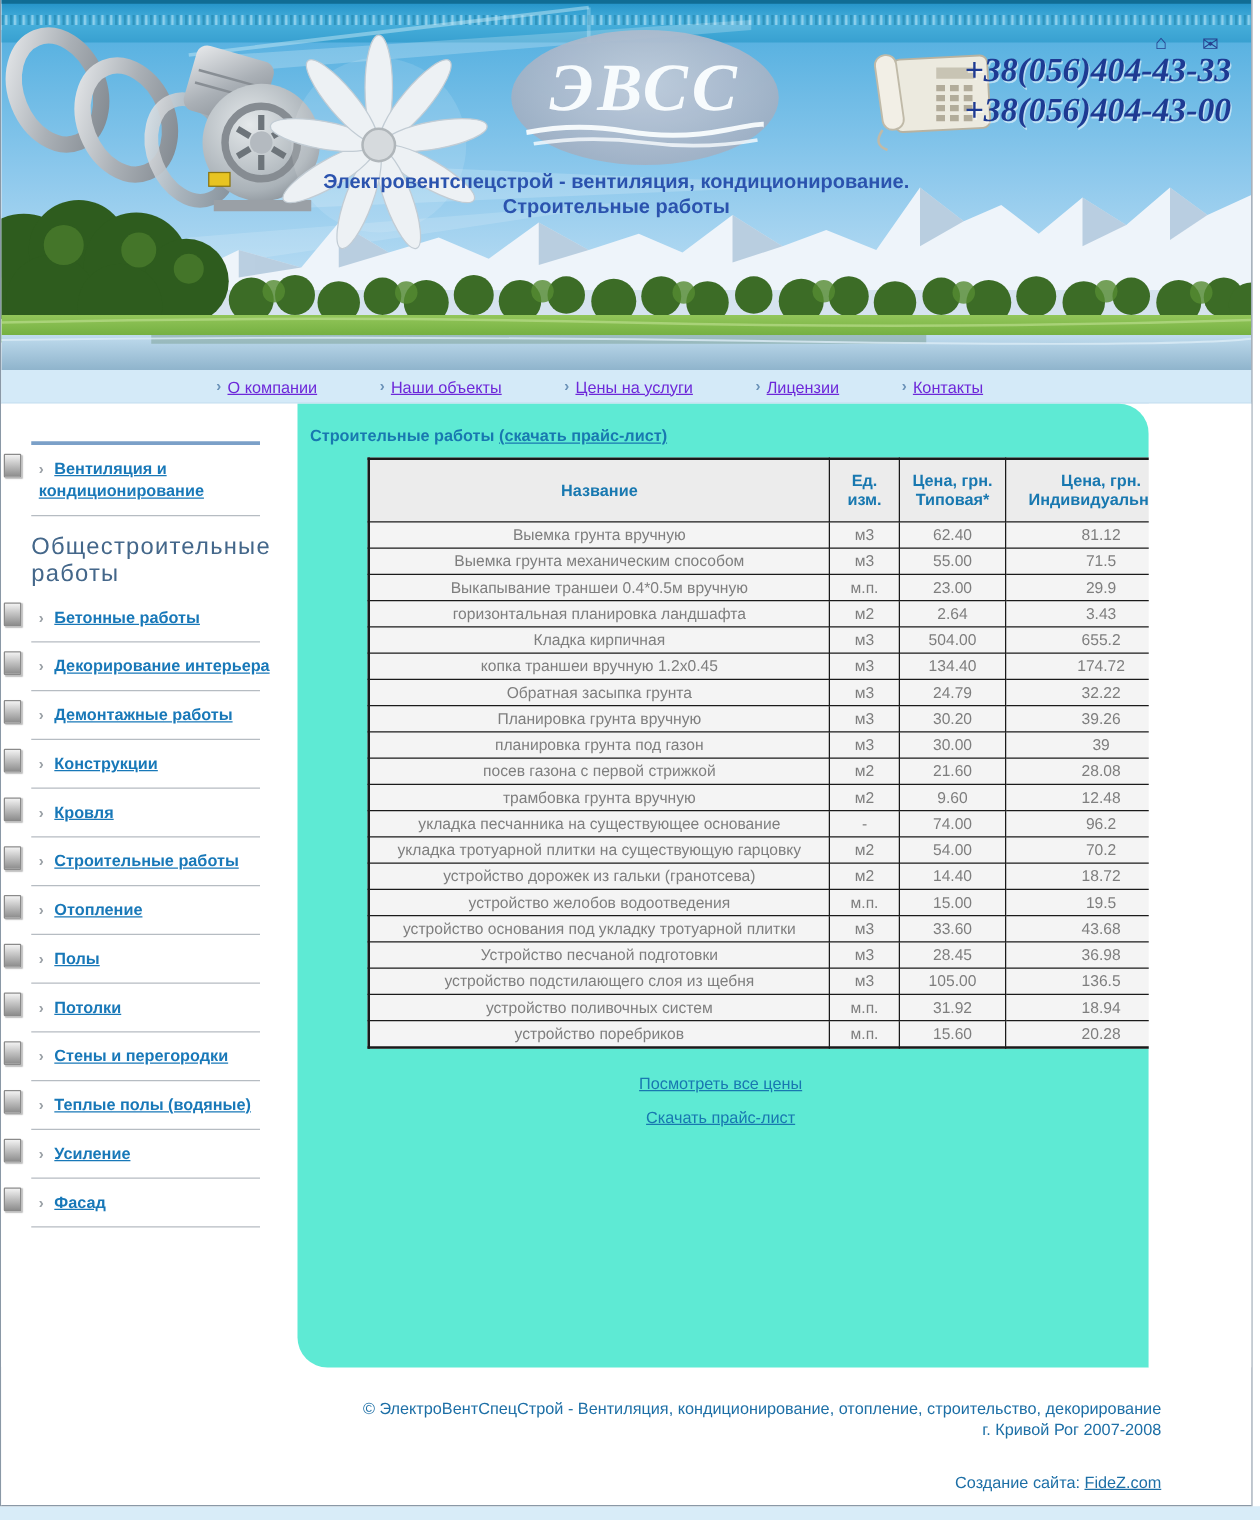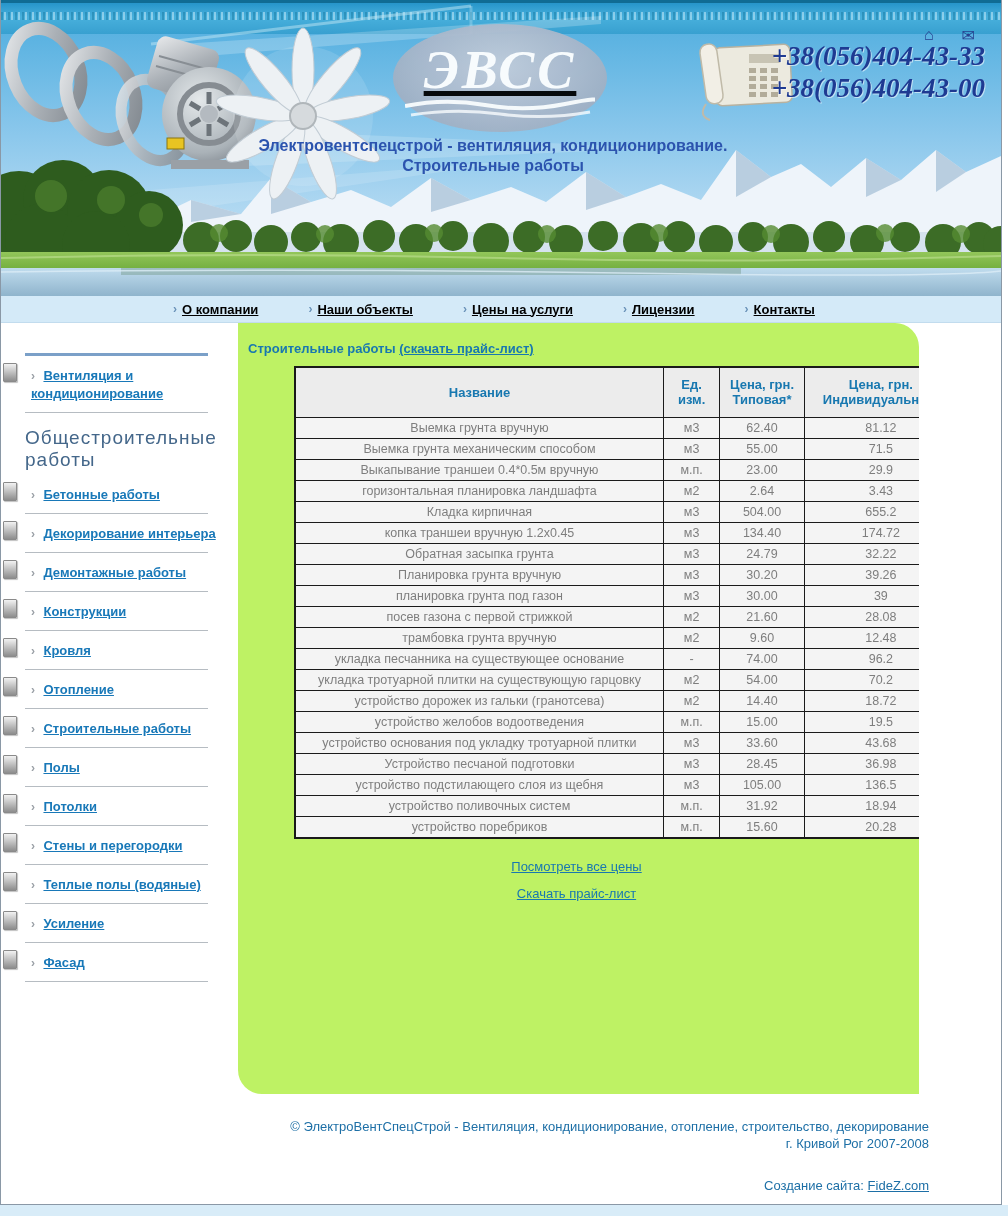--- a/index.html
+++ b/index.html
@@ -3,55 +3,55 @@
 <meta charset="utf-8">
 <style>
   * { margin:0; padding:0; box-sizing:border-box; }
   html,body { background:#ffffff; }
   body { font-family:"Liberation Sans", sans-serif; width:1008px; }
   .page { width:1002px; border-left:1px solid #8a98a6; border-right:1px solid #8a98a6; position:relative; background:#fff; }
 
   
   .header { position:relative; width:1000px; height:296px; overflow:hidden; }
   .header svg.scene { position:absolute; left:0; top:0; }
-  .logo { position:absolute; left:392px; top:24px; width:214px; height:108px; border-radius:50%;
+  .logo { position:absolute; left:408px; top:24px; width:214px; height:108px; border-radius:50%;
           background:radial-gradient(ellipse at 50% 40%, #c2cddc 0%, #a9b8cb 55%, #93a6bc 100%);
-          opacity:.95; text-align:center;text-decoration:underline; }
+          opacity:.95; text-align:center; }
   .logo-text { font-family:"Liberation Serif", serif; font-style:italic; font-weight:bold;
                font-size:54px; color:#ffffff; line-height:92px; letter-spacing:3px; }
   .logo svg.waves { position:absolute; left:12px; bottom:10px; }
   .phones { position:absolute; right:16px; top:40px; text-align:right;
             font-family:"Liberation Serif", serif; font-style:italic; font-weight:bold;
             font-size:27px; color:#1e3a92; text-shadow:1px 1px 0 rgba(255,255,255,.55); line-height:32px; }
   .top-icons { position:absolute; right:26px; top:26px; display:flex; gap:28px; }
   .top-icons span { font-size:16px; color:#27408f; cursor:pointer; }
   .tagline { position:absolute; left:0; right:16px; top:136px; text-align:center;
              font-weight:bold; font-size:16px; color:#2b53ae; line-height:20px; }
 
   
   .navbar { height:27px; background:#d4eaf8; border-bottom:1px solid #c2dcee;
             display:flex; align-items:center; padding-left:172px; gap:50px; }
   .nav-item { display:flex; align-items:center; gap:5px; white-space:nowrap; }
   .nav-bullet { color:#6a92b8; font-size:12px; font-weight:bold; }
-  .nav-link { color:#000000; font-size:13px; font-weight:bold; text-decoration:underline; cursor:pointer; }
+  .nav-link { color:#6d28d9; font-size:13px; font-weight:normal; text-decoration:underline; cursor:pointer; }
 
   
   .body-row { display:flex; align-items:stretch; background:#fff; min-height:771px; }
   .sidebar { width:237px; background:#fff; padding-top:30px; }
   .side-topline { border-top:3px solid #7ba0c8; margin:0 30px 0 24px; }
   .side-item { position:relative; padding:10px 6px 10px 30px; }
   .block-icon { position:absolute; left:2px; top:7px; width:14px; height:19px;
                 background:linear-gradient(#f2f2f2 0%, #c9c9c9 40%, #8d8d8d 100%);
                 border:1px solid #8a8a8a; border-radius:1px; box-shadow:1px 1px 1px rgba(0,0,0,.25); }
   .side-arrow { color:#9aa0a6; font-size:12px; font-weight:bold; margin-right:4px; }
   .side-link { color:#1878b8; font-size:13px; font-weight:bold; text-decoration:underline; cursor:pointer; }
   .side-sep { border-top:1px solid #b6bcc2; margin:0 30px 0 24px; }
   .side-heading { font-size:19px; color:#44678a; letter-spacing:1px; margin:14px 0 4px 24px; }
 
-  .panel { width:681px; background:#bef264; border-radius:0 24px 0 24px; padding:16px 0 0 0; }
+  .panel { width:681px; background:#5eead4; border-radius:0 24px 0 24px; padding:16px 0 0 0; }
   .panel-title { margin:2px 0 10px 10px; font-size:13px; font-weight:bold; color:#1878b0; }
   .panel-title a { color:#1878b0; text-decoration:underline; cursor:pointer; }
 
   table.price { border-collapse:collapse; margin-left:56px; width:665px;
                 border:2px solid #1a1a1a; background:#f4f4f4; }
   table.price th, table.price td { border:1px solid #1a1a1a; text-align:center; vertical-align:middle; }
   table.price th { color:#1878b0; font-size:13px; font-weight:bold; padding:5px 3px; background:#ececec; height:50px; }
   table.price td { color:#7e7e7e; font-size:12.5px; padding:3px 4px; height:18px; }
 
   .below-links { width:565px; margin-left:56px; text-align:center; padding:14px 0 30px 0; }
@@ -363,30 +363,30 @@
               <span class="side-arrow">›</span>
               <a class="side-link">Кровля</a>
             </div>
             <div class="side-sep"></div>
           </div>
 
           <div>
             <div class="side-item">
               <span class="block-icon"></span>
               <span class="side-arrow">›</span>
+              <a class="side-link">Строительные работы</a>
+            </div>
+            <div class="side-sep"></div>
+          </div>
+
+          <div>
+            <div class="side-item">
+              <span class="block-icon"></span>
+              <span class="side-arrow">›</span>
               <a class="side-link">Отопление</a>
-            </div>
-            <div class="side-sep"></div>
-          </div>
-
-          <div>
-            <div class="side-item">
-              <span class="block-icon"></span>
-              <span class="side-arrow">›</span>
-              <a class="side-link">Строительные работы</a>
             </div>
             <div class="side-sep"></div>
           </div>
 
           <div>
             <div class="side-item">
               <span class="block-icon"></span>
               <span class="side-arrow">›</span>
               <a class="side-link">Полы</a>
             </div>

